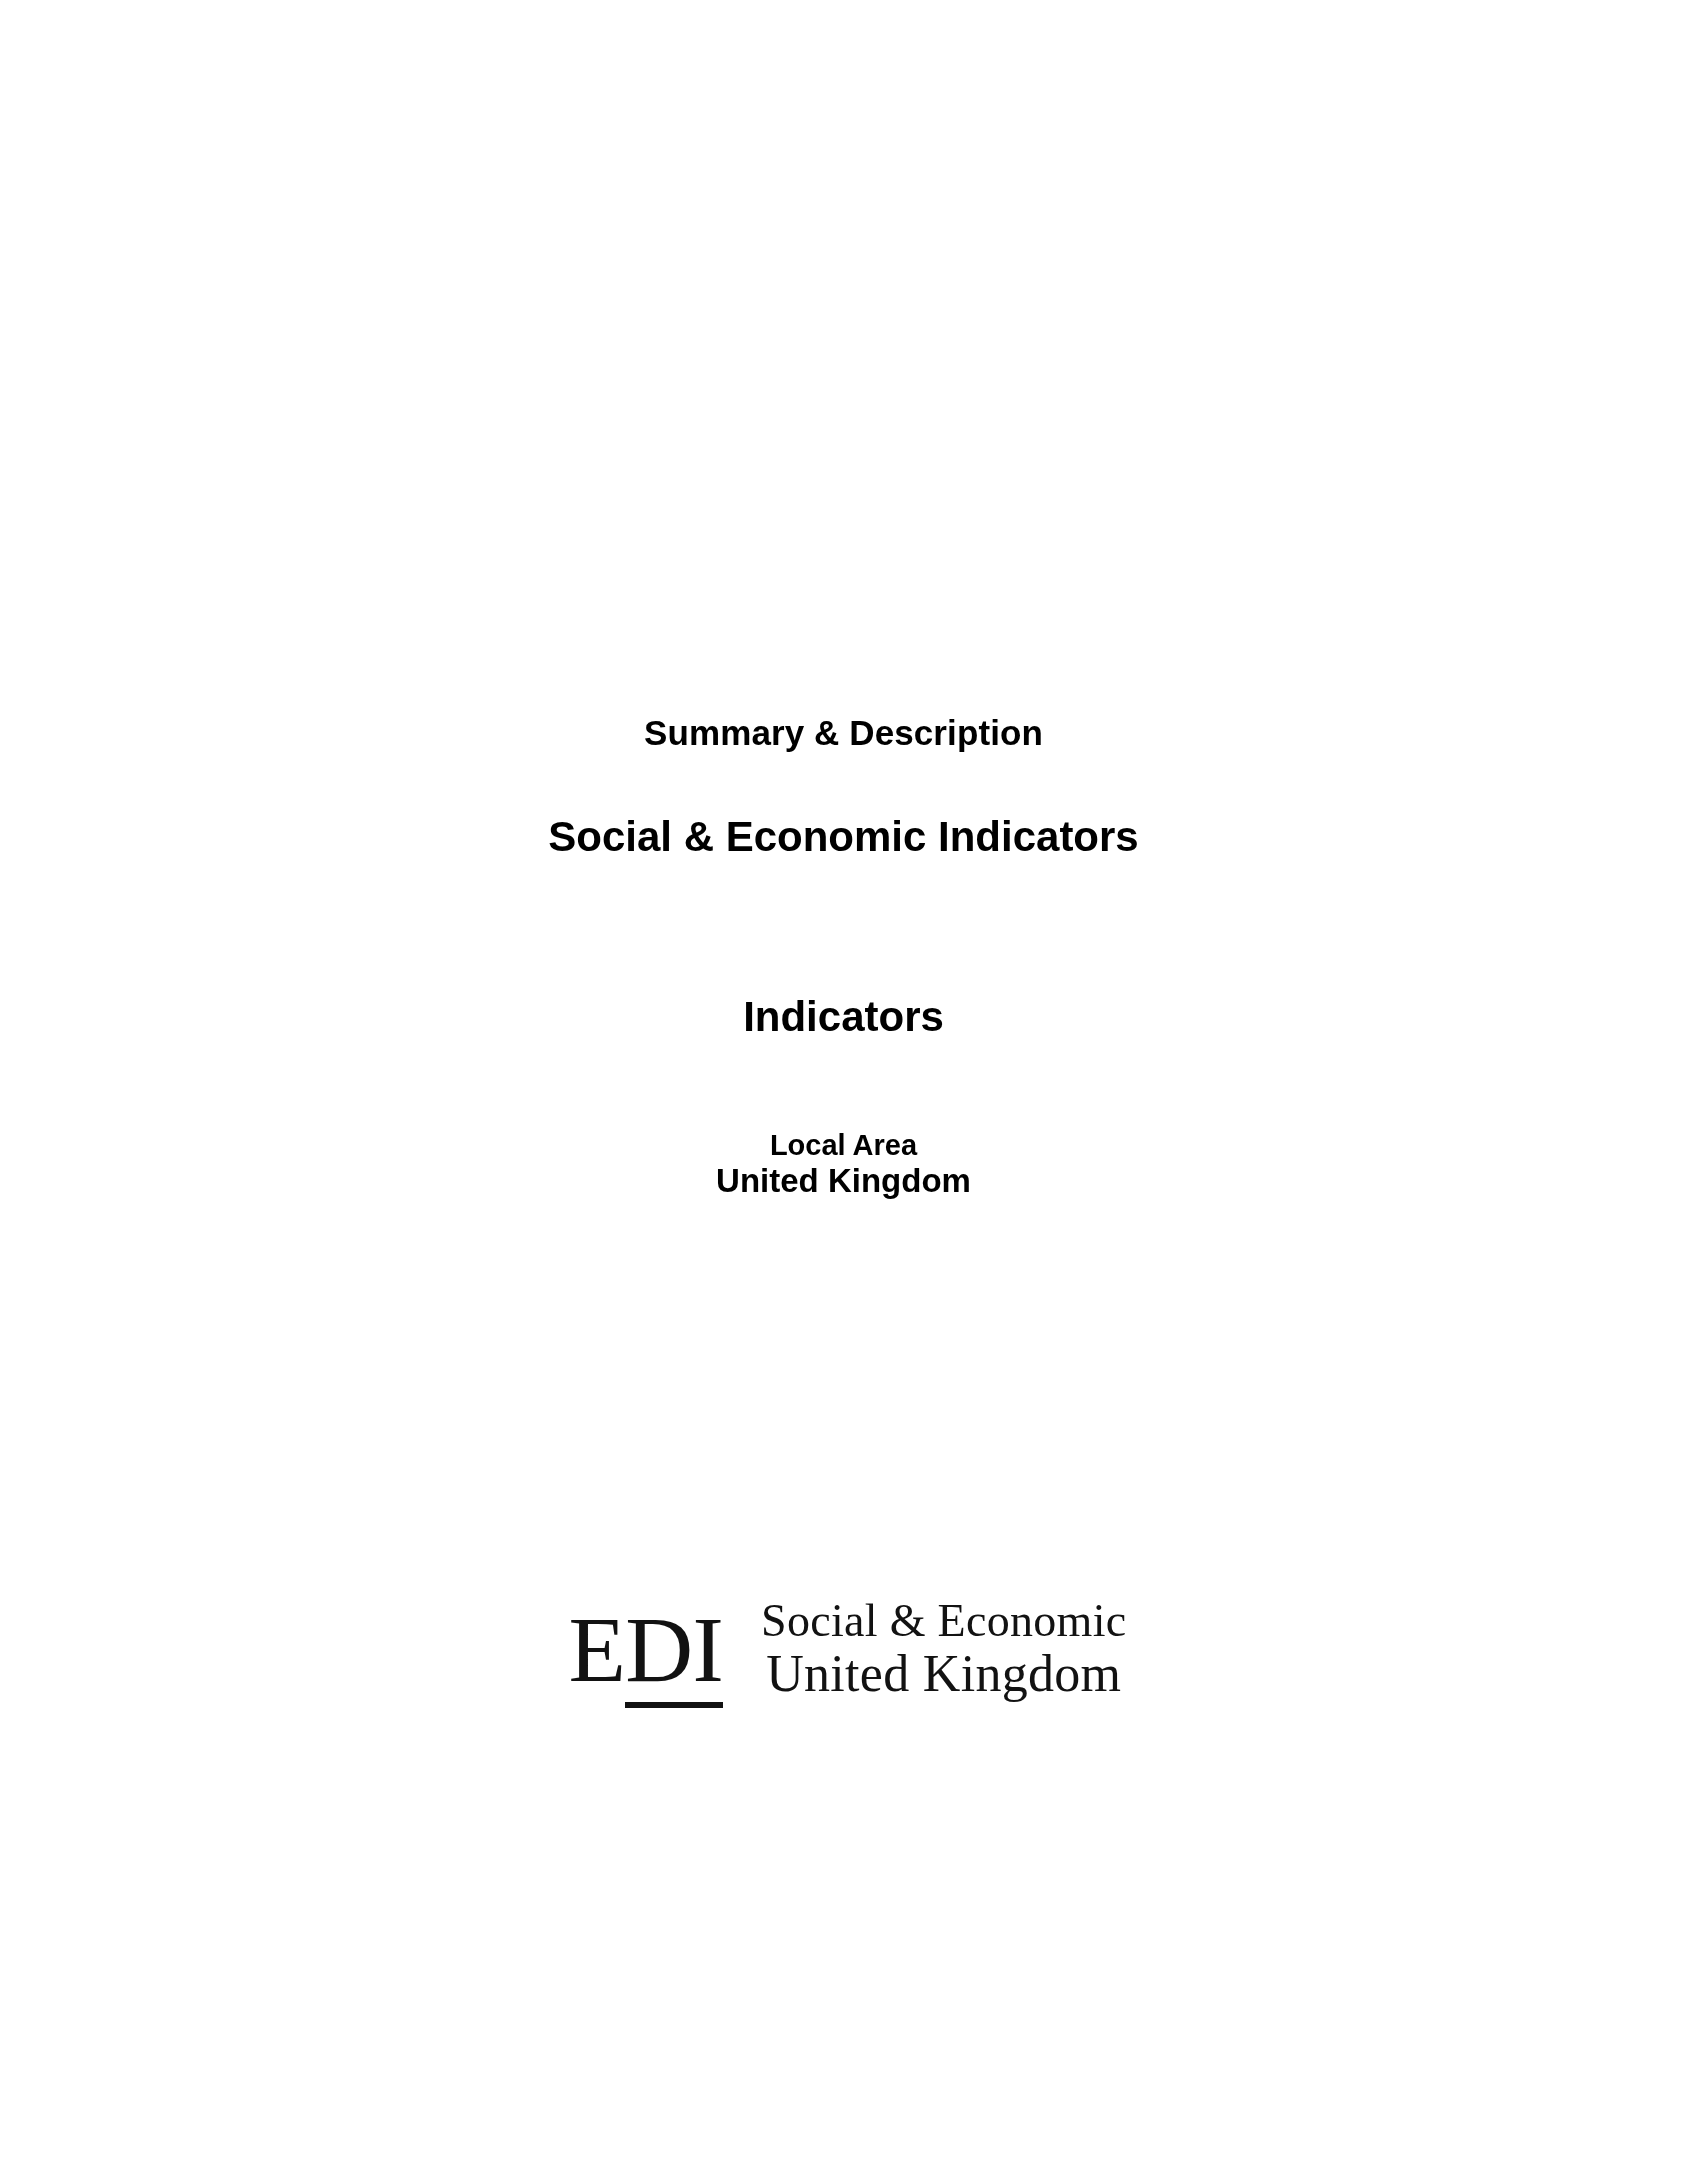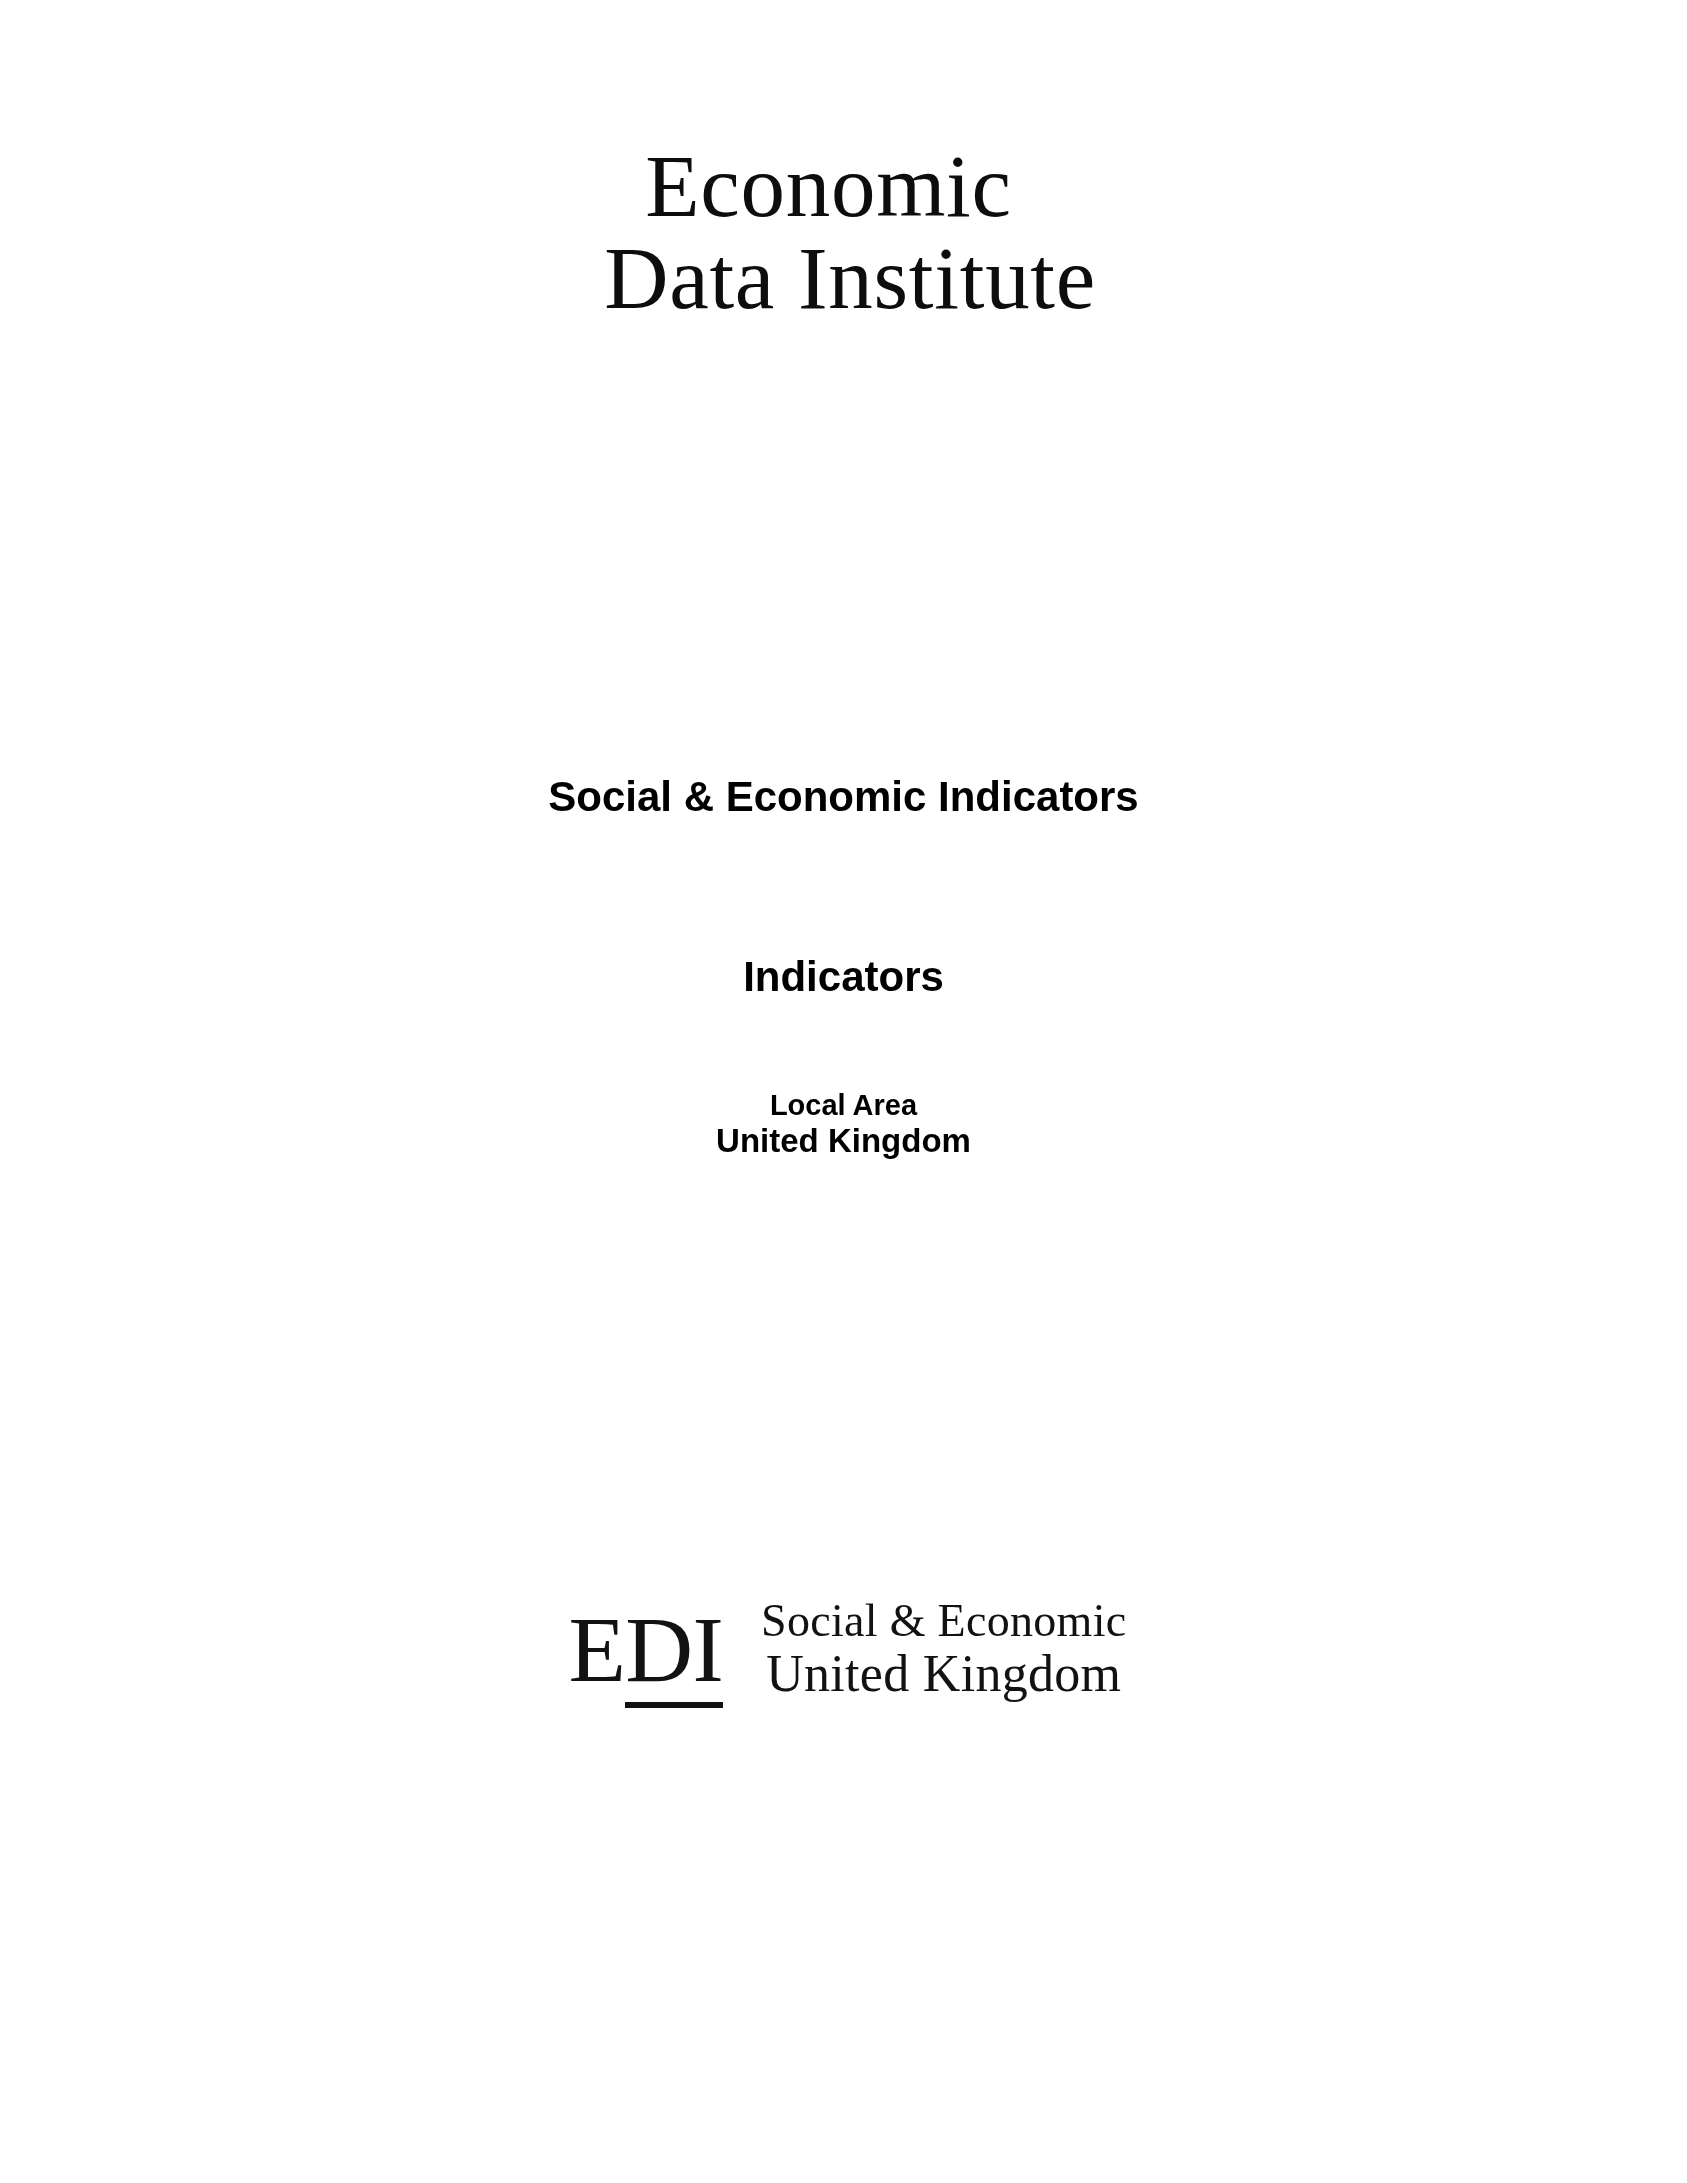--- a/index.html
+++ b/index.html
@@ -123,26 +123,23 @@
     font-size: 52px;
     margin-top: 4px;
     letter-spacing: 0.3px;
   }
 </style>
 </head>
 <body>
 
 <div class="page">
 
-  <div class="masthead">
-    <span class="line1">Economic</span>
-    <span class="line2">Data Institute</span>
-  </div>
 
   <div class="title-block">
+    <p class="t-summary">Summary &amp; Description</p>
     <p class="t-indicators">Social &amp; Economic Indicators</p>
     <p class="t-area">Indicators</p>
     <p class="t-geo1">Local Area</p>
     <p class="t-geo2">United Kingdom</p>
   </div>
 
   <div class="footer-logo">
     <div class="edi"><span>E</span><span class="underlined">DI</span></div>
     <div class="edi-text">
       <span class="l1">Social &amp; Economic</span>

